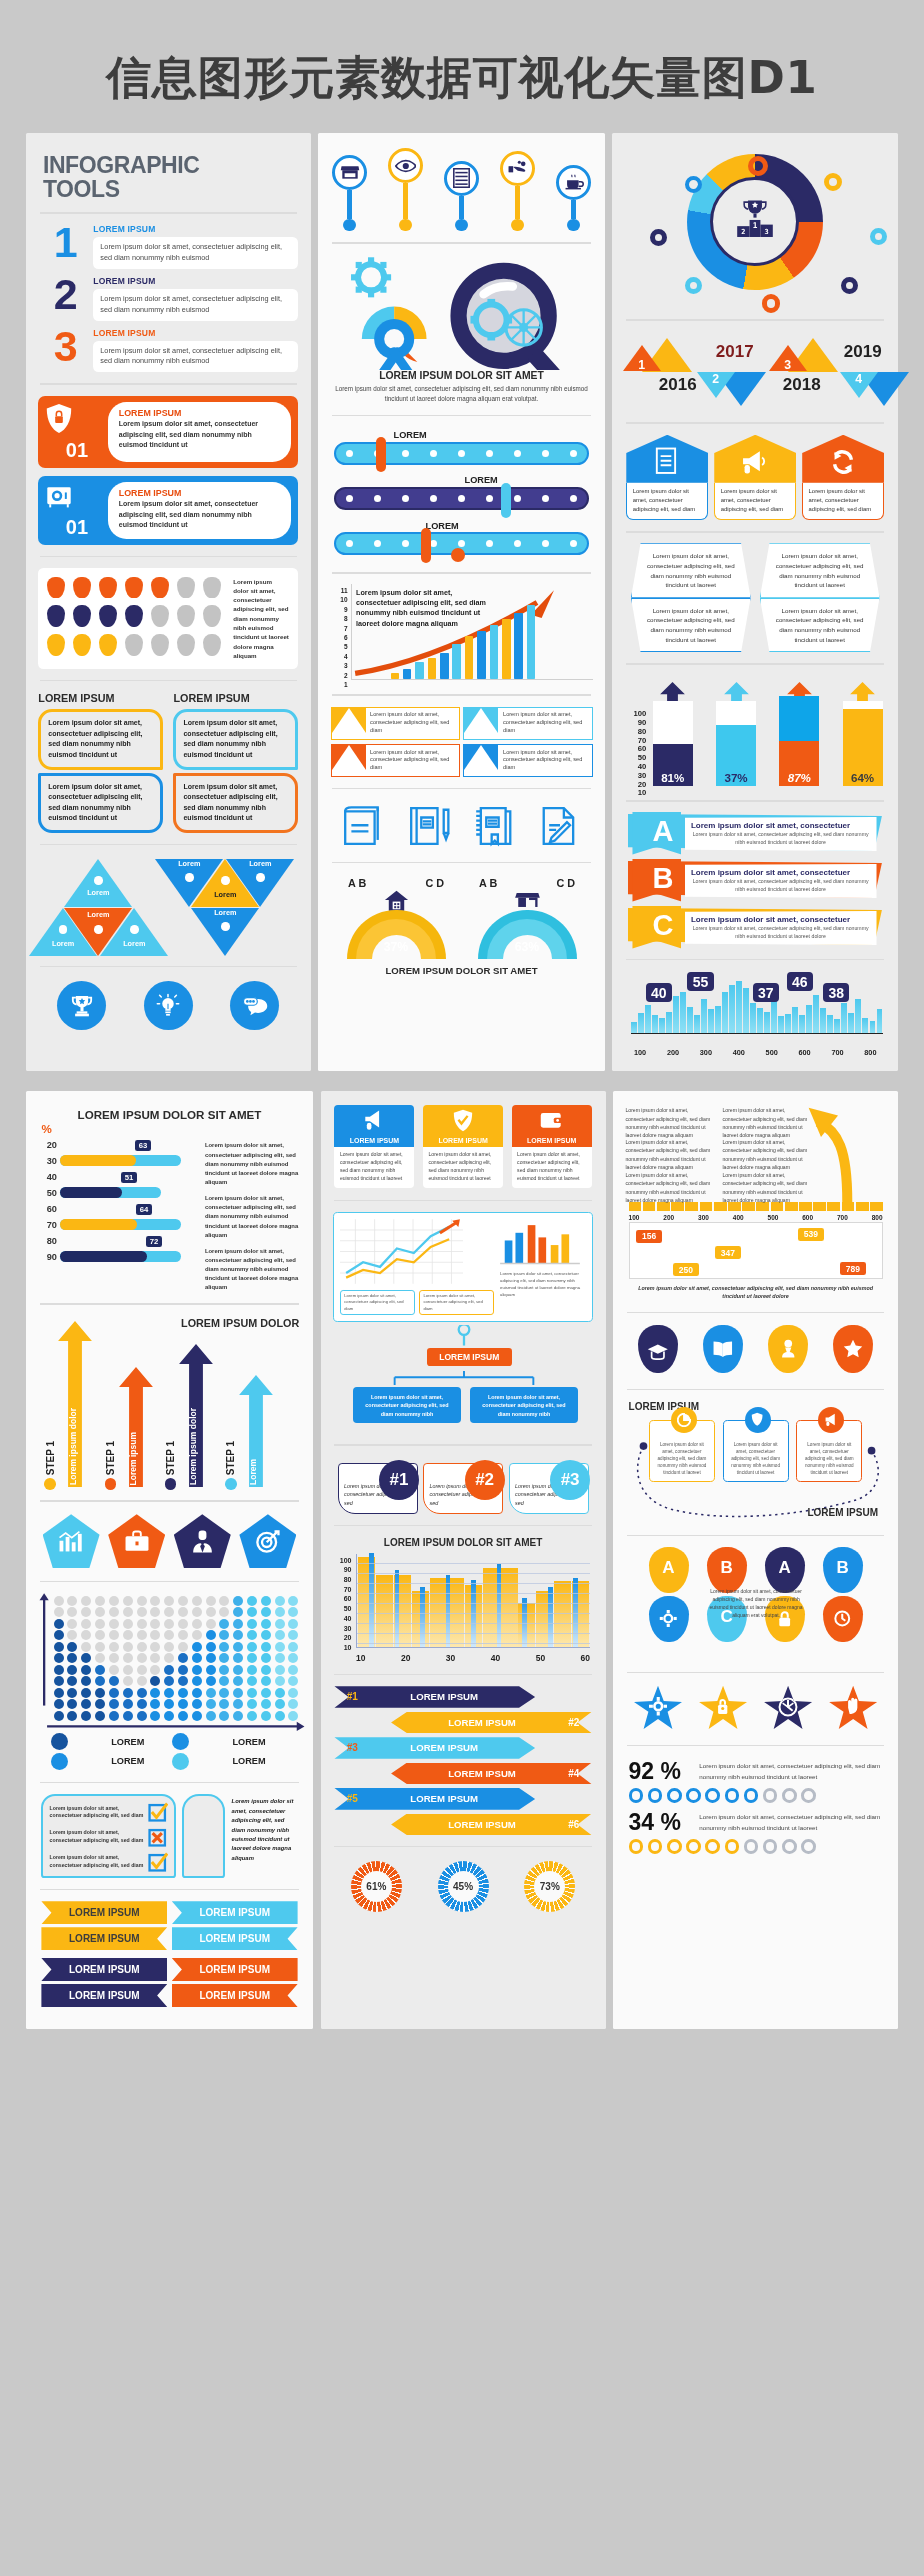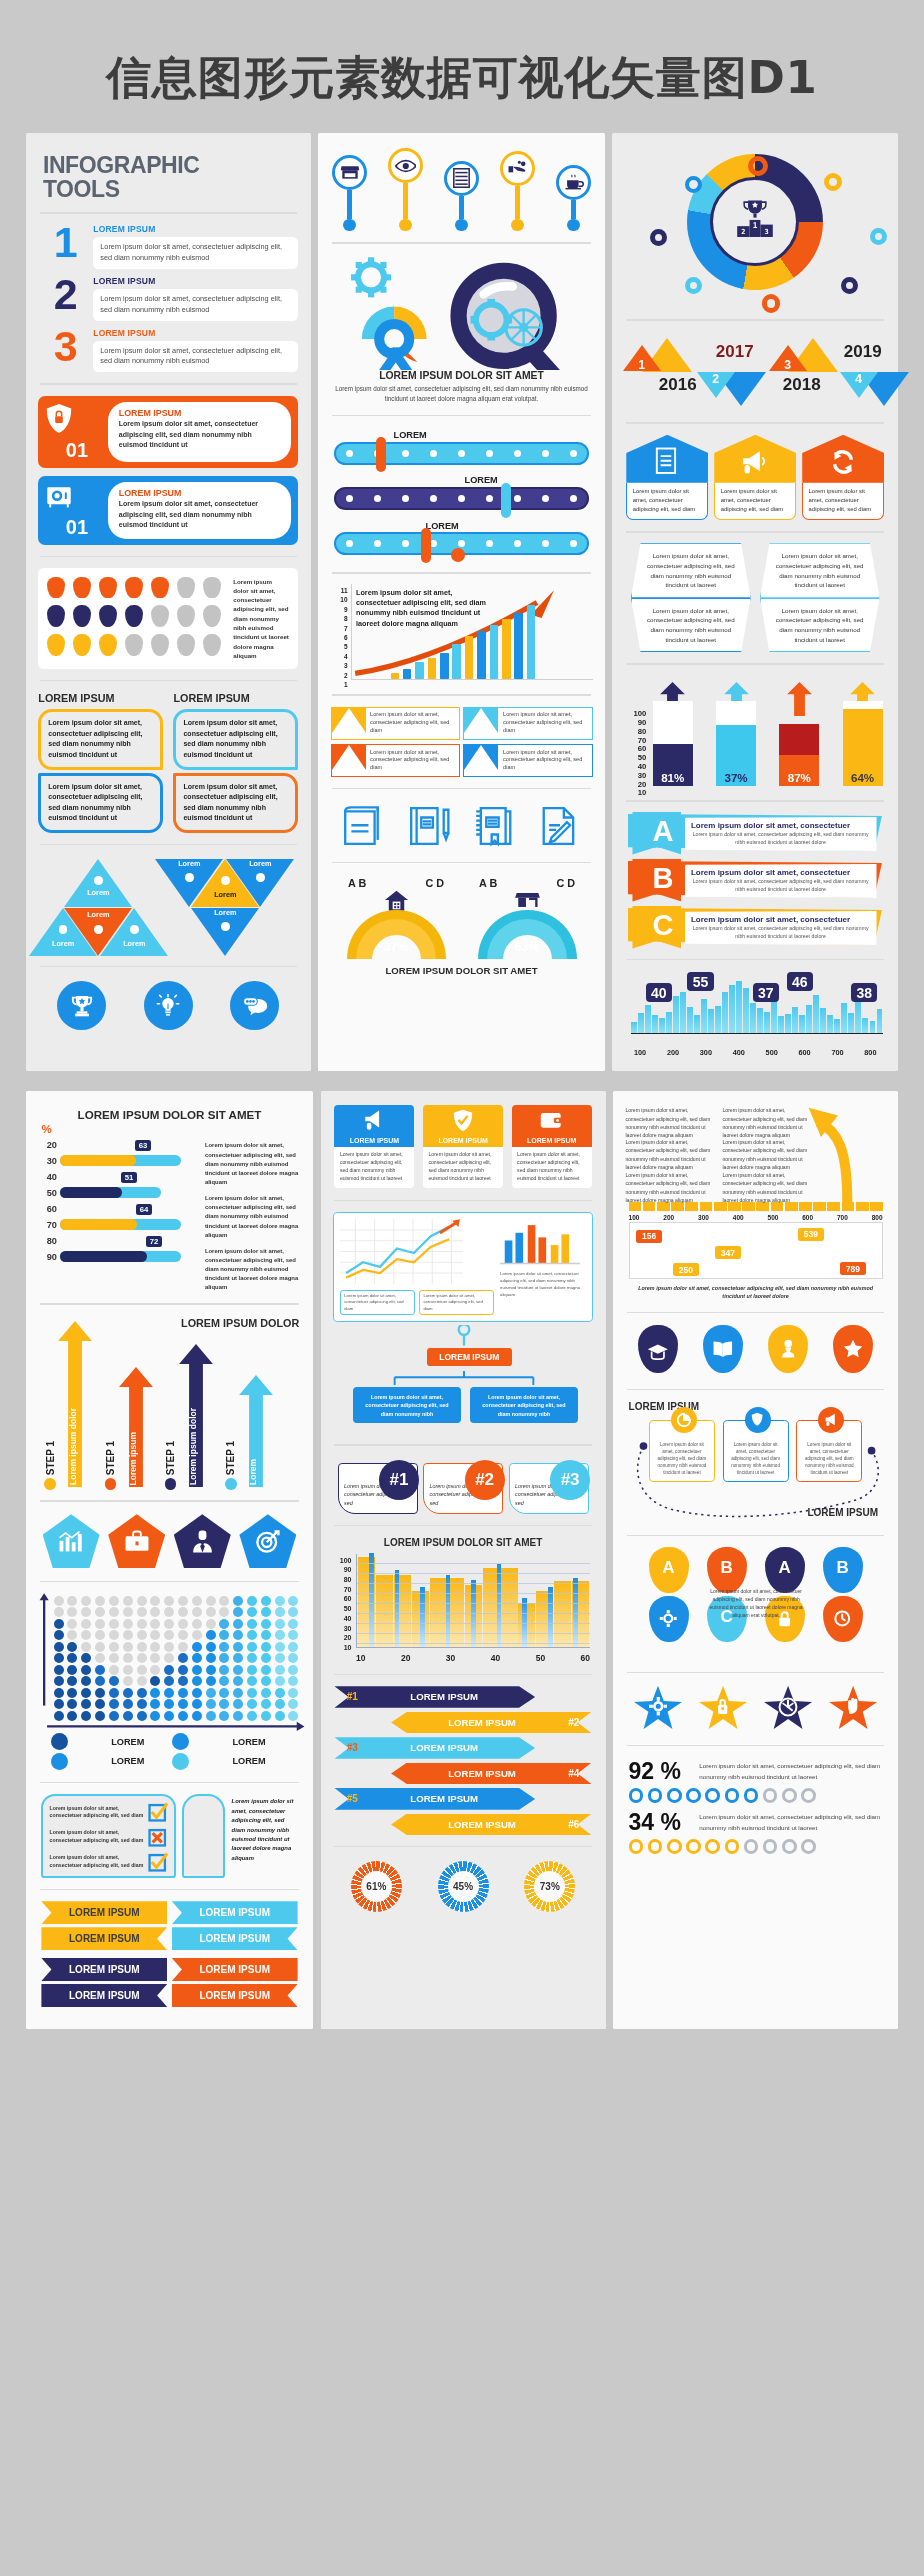--- a/index.html
+++ b/index.html
@@ -741,21 +741,21 @@
             <div style="background: rgb(255, 255, 255); height: 85px; position: relative;">
               <div style="position: absolute; left: 0px; right: 0px; bottom: 0px; background: rgb(62, 200, 238); height: 72%; display: flex; align-items: flex-end; justify-content: center;">
                 <div style="color: rgb(43, 42, 102); font-size: 11.6px; font-weight: bold; padding-bottom: 2.3px;">37%</div>
               </div>
             </div>
           </div>
           <div style="width: 40px; position: relative; height: 103px; display: flex; flex-direction: column; justify-content: flex-end;">
             <div style="position: absolute; left: 7.7px; top: -1.5px; width: 25px; height: 34px;"><svg width="25" height="34" viewBox="0 0 32 44">
                 <path d="M16 0 32 16h-9v28h-14V16H0Z" fill="#f05a14"></path>
               </svg></div>
-            <div style="background: #b91c1c; height: 62px; position: relative;">
+            <div style="background: #0ea5e9; height: 90px; position: relative; font-style: italic;">
               <div style="position: absolute; left: 0px; right: 0px; bottom: 0px; background: rgb(240, 90, 20); height: 50%; display: flex; align-items: flex-end; justify-content: center;">
                 <div style="color: rgb(255, 255, 255); font-size: 11.6px; font-weight: bold; padding-bottom: 2.3px;">87%</div>
               </div>
             </div>
           </div>
           <div style="width: 40px; position: relative; height: 103px; display: flex; flex-direction: column; justify-content: flex-end;">
             <div style="position: absolute; left: 7.7px; top: -1.5px; width: 25px; height: 34px;"><svg width="25" height="34" viewBox="0 0 32 44">
                 <path d="M16 0 32 16h-9v28h-14V16H0Z" fill="#fbb713"></path>
               </svg></div>
             <div style="background: rgb(255, 255, 255); height: 85px; position: relative;">
@@ -838,21 +838,21 @@
           <div style="flex: 1 1 0%; height: 58%; background: linear-gradient(rgb(78, 201, 238), rgb(143, 224, 245));"></div>
           <div style="flex: 1 1 0%; height: 26%; background: linear-gradient(rgb(78, 201, 238), rgb(143, 224, 245));"></div>
           <div style="flex: 1 1 0%; height: 20%; background: linear-gradient(rgb(78, 201, 238), rgb(143, 224, 245));"></div>
           <div style="flex: 1 1 0%; height: 40%; background: linear-gradient(rgb(78, 201, 238), rgb(143, 224, 245));"></div>
         </div>
       <div id="histotags">
           <div class="tag" style="left: 8%; top: 12.3px;">40</div>
           <div class="tag" style="left: 24%; top: 1.5px;">55</div>
           <div class="tag" style="left: 49%; top: 12.3px;">37</div>
           <div class="tag" style="left: 62%; top: 1.5px;">46</div>
-          <div class="tag" style="left: 76%; top: 12.3px; margin-left: 28px;">38</div>
+          <div class="tag" style="left: 76%; top: 12.3px;">38</div>
         </div>
     </div>
     <div style="display:flex;justify-content:space-between;padding:0 9.2px;font-size:7.3px;font-weight:bold;color:#222" id="histolabels">
         <span>100</span>
         <span>200</span>
         <span>300</span>
         <span>400</span>
         <span>500</span>
         <span>600</span>
         <span>700</span>

